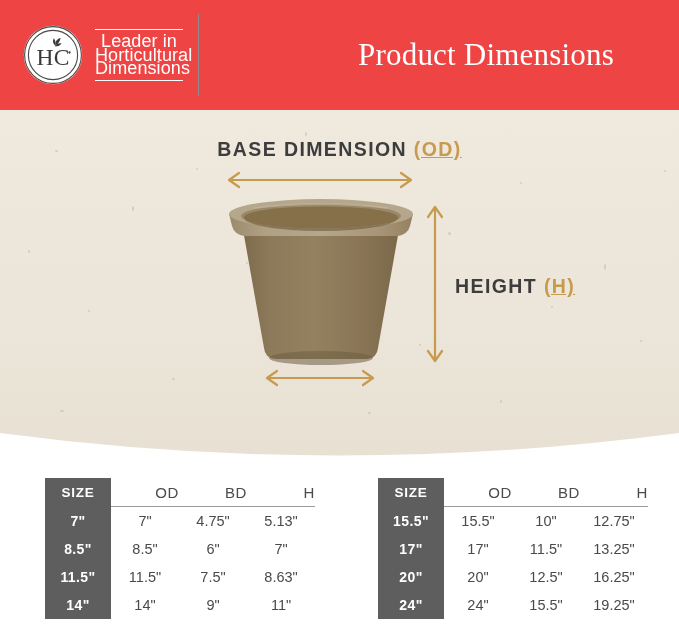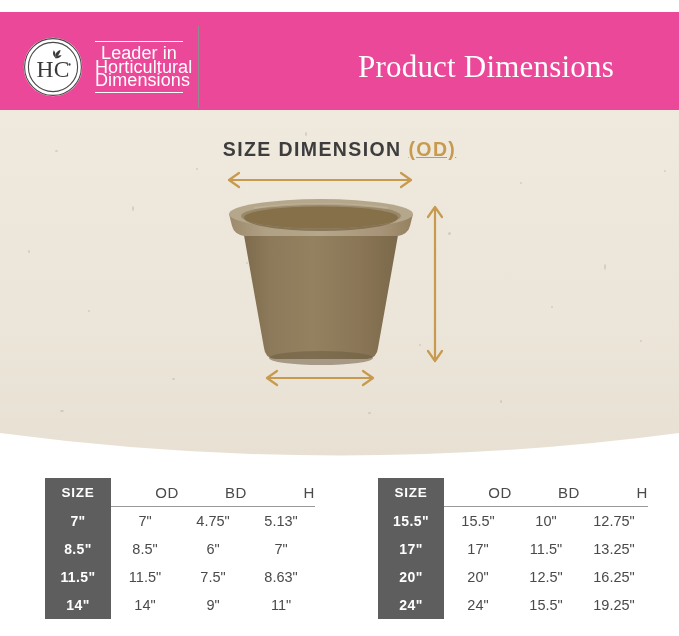--- a/index.html
+++ b/index.html
@@ -12,23 +12,23 @@
     height: 636px;
     position: relative;
     overflow: hidden;
     font-family: "Liberation Sans", sans-serif;
     -webkit-font-smoothing: antialiased;
   }
 
   
   .header {
     position: absolute;
-    left: 0; top: 12px;
+    left: 0; top: 0;
     width: 679px; height: 110px;
-    background: #ec4899;
+    background: #ef4444;
     overflow: hidden;
   }
   .logo-block {
     position: absolute;
     left: 22px; top: 18px;
     width: 165px; height: 74px;
     display: flex;
     align-items: center;
   }
   .logo-mark {
@@ -210,21 +210,21 @@
     <div class="speck" style="left:368px; top:302px; width:3px; height:2px;"></div>
     <div class="speck" style="left:500px; top:290px; width:2px; height:3px;"></div>
     <div class="speck" style="left:246px; top:152px; width:2px; height:2px;"></div>
     <div class="speck" style="left:419px; top:234px; width:2px; height:2px;"></div>
     <div class="speck" style="left:551px; top:196px; width:2px; height:2px;"></div>
     <div class="speck" style="left:28px;  top:140px; width:2px; height:3px;"></div>
     <div class="speck" style="left:664px; top:60px;  width:2px; height:2px;"></div>
   </div>
 
   <div class="label lbl-od">
-    <span>SIZE DIMENSION</span>
+    <span>BASE DIMENSION</span>
     <span class="gold">(OD)</span>
   </div>
 
   <svg class="arrow-svg" style="left:220px; top:60px;" width="200" height="20">
     <line x1="11" y1="10" x2="189" y2="10" stroke="#c79a4e" stroke-width="2.2"></line>
     <polyline points="19,3 9,10 19,17" fill="none" stroke="#c79a4e" stroke-width="2.2" stroke-linecap="round" stroke-linejoin="round"></polyline>
     <polyline points="181,3 191,10 181,17" fill="none" stroke="#c79a4e" stroke-width="2.2" stroke-linecap="round" stroke-linejoin="round"></polyline>
   </svg>
 
   <div class="pot">
@@ -256,20 +256,24 @@
 
       <ellipse cx="99" cy="18" rx="80" ry="12.2" fill="#9a886a"></ellipse>
       <ellipse cx="99" cy="19.5" rx="77" ry="11" fill="#857049"></ellipse>
 
       <path d="M22,19.5 A77,11 0 0 0 176,19.5 A77,13.5 0 0 1 22,19.5 Z" fill="#6f5c3c" opacity="0.65"></path>
 
       <path d="M32,10 Q99,2 166,10" fill="none" stroke="#c4b79c" stroke-width="2" opacity="0.6"></path>
     </svg>
   </div>
 
+  <div class="label lbl-h">
+    <span>HEIGHT</span>
+    <span class="gold">(H)</span>
+  </div>
 
   <svg class="arrow-svg" style="left:425px; top:88px;" width="20" height="172">
     <line x1="10" y1="11" x2="10" y2="161" stroke="#c79a4e" stroke-width="2.2"></line>
     <polyline points="3,19 10,9 17,19" fill="none" stroke="#c79a4e" stroke-width="2.2" stroke-linecap="round" stroke-linejoin="round"></polyline>
     <polyline points="3,153 10,163 17,153" fill="none" stroke="#c79a4e" stroke-width="2.2" stroke-linecap="round" stroke-linejoin="round"></polyline>
   </svg>
 
   <svg class="arrow-svg" style="left:258px; top:258px;" width="124" height="20">
     <line x1="11" y1="10" x2="113" y2="10" stroke="#c79a4e" stroke-width="2.2"></line>
     <polyline points="19,3 9,10 19,17" fill="none" stroke="#c79a4e" stroke-width="2.2" stroke-linecap="round" stroke-linejoin="round"></polyline>

